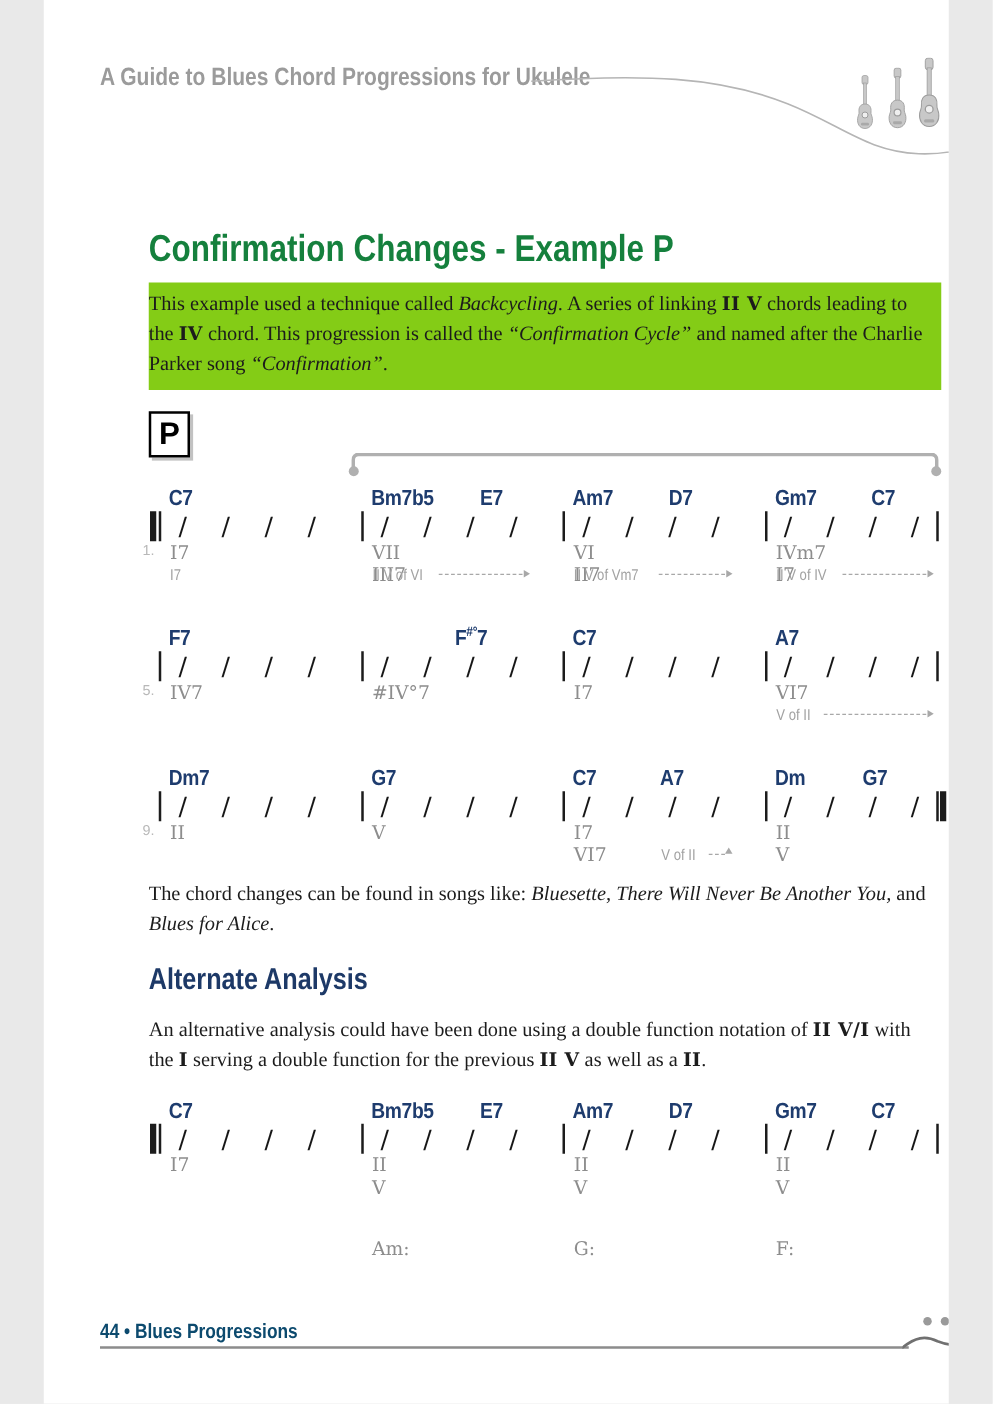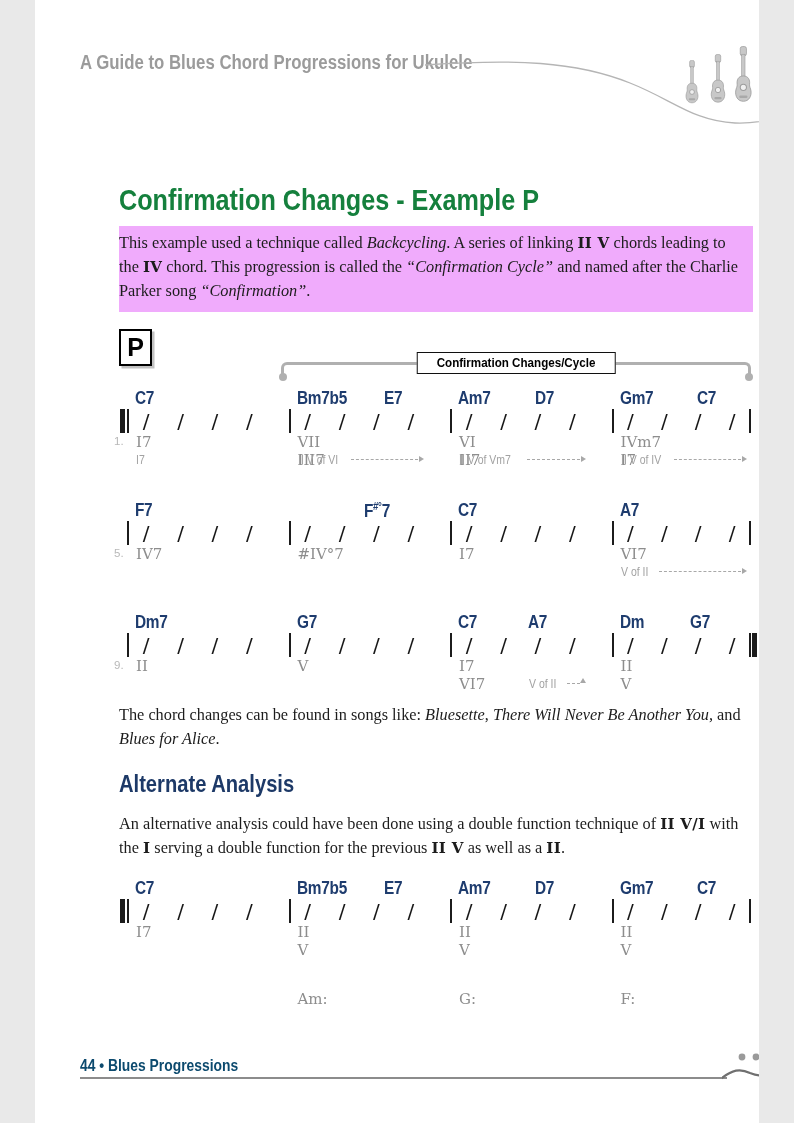--- a/index.html
+++ b/index.html
@@ -12,21 +12,21 @@
   .header-title{position:absolute;left:45px;top:51px;font-size:20px;font-weight:bold;color:#9b9b9b;}
   .header-art{position:absolute;left:370px;top:35px;}
 
   
   .h1{position:absolute;left:84px;top:183px;font-size:30px;font-weight:bold;color:#15803d;}
   .h2{position:absolute;left:84px;top:770px;font-size:24px;font-weight:bold;color:#1d3967;}
   .para{position:absolute;left:84px;width:628px;font-family:"Liberation Serif",serif;
         font-size:16.3px;line-height:1.45;color:#1c1c1c;}
   .para i{font-family:"Liberation Serif",serif;}
   .rn{font-weight:bold;font-family:"DejaVu Serif",serif;font-size:15px;letter-spacing:.3px;}
-  .intro{top:226px;background:#f0abfc;padding:5px 6px 10px 0;}
+  .intro{top:226px;background:#84cc16;padding:5px 6px 10px 0;}
   .songs{top:703px;}
   .altp{top:812px;}
 
   
   .pbox{position:absolute;left:84px;top:329px;width:29px;height:33px;border:2.5px solid #000;
         background:#fff;box-shadow:2.5px 2.5px 0 #c2c2c2;display:flex;align-items:center;justify-content:center;}
   .pbox span{font-size:25px;font-weight:bold;color:#000;}
 
   
   .bracket{position:absolute;left:246px;top:352px;width:470px;height:28px;}
@@ -109,23 +109,20 @@
   </div>
 
   <div class="pbox">
     <span>P</span>
   </div>
 
   <div class="bracket">
     <div class="bracket-bar"></div>
     <div class="bracket-dot bd-l"></div>
     <div class="bracket-dot bd-r"></div>
-    <div class="bracket-label">
-      <span class="cond-c">Confirmation Changes/Cycle</span>
-    </div>
   </div>
 
   <div class="sys sys1 open-double">
     <div class="sys-num">1.</div>
     <div class="measures">
       <div class="measure">
         <div class="chord-row">
             <span class="chord">C7</span>
           </div>
         <div class="slash-row">
@@ -349,21 +346,21 @@
   </div>
 
   <div class="para songs">
     <span>The chord changes can be found in songs like: </span><i>Bluesette</i><span>, </span><i>There Will Never Be Another You,</i><span> and </span><i>Blues for Alice</i><span>.</span>
   </div>
 
   <div class="h2">
     <span class="cond">Alternate Analysis</span>
   </div>
   <div class="para altp">
-    <span>An alternative analysis could have been done using a double function technique of </span><span class="rn">II V/I</span><span> with the </span><span class="rn">I</span><span> serving a double function for the previous </span><span class="rn">II V</span><span> as well as a </span><span class="rn">II</span><span>.</span>
+    <span>An alternative analysis could have been done using a double function notation of </span><span class="rn">II V/I</span><span> with the </span><span class="rn">I</span><span> serving a double function for the previous </span><span class="rn">II V</span><span> as well as a </span><span class="rn">II</span><span>.</span>
   </div>
 
   <div class="sys sys4 open-double">
     <div class="measures">
       <div class="measure">
         <div class="chord-row">
             <span class="chord">C7</span>
           </div>
         <div class="slash-row">
             <span class="sl">/</span>

